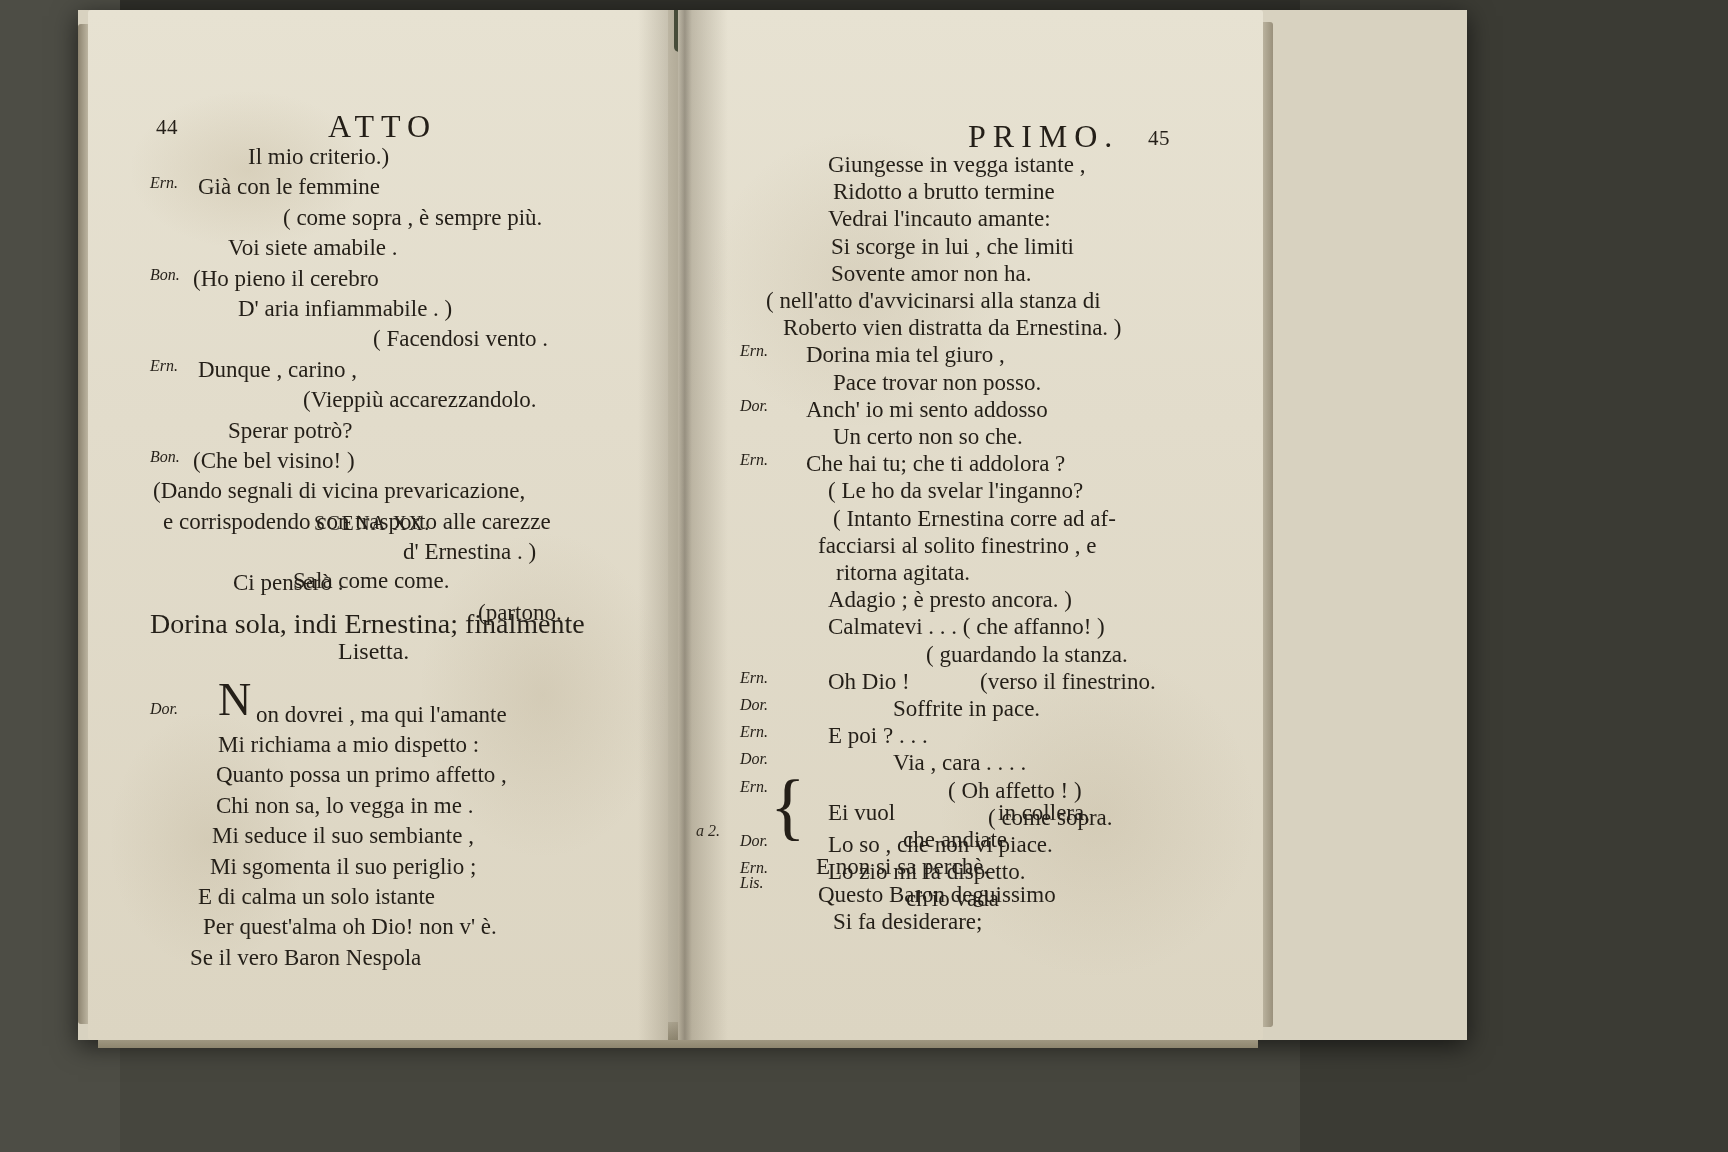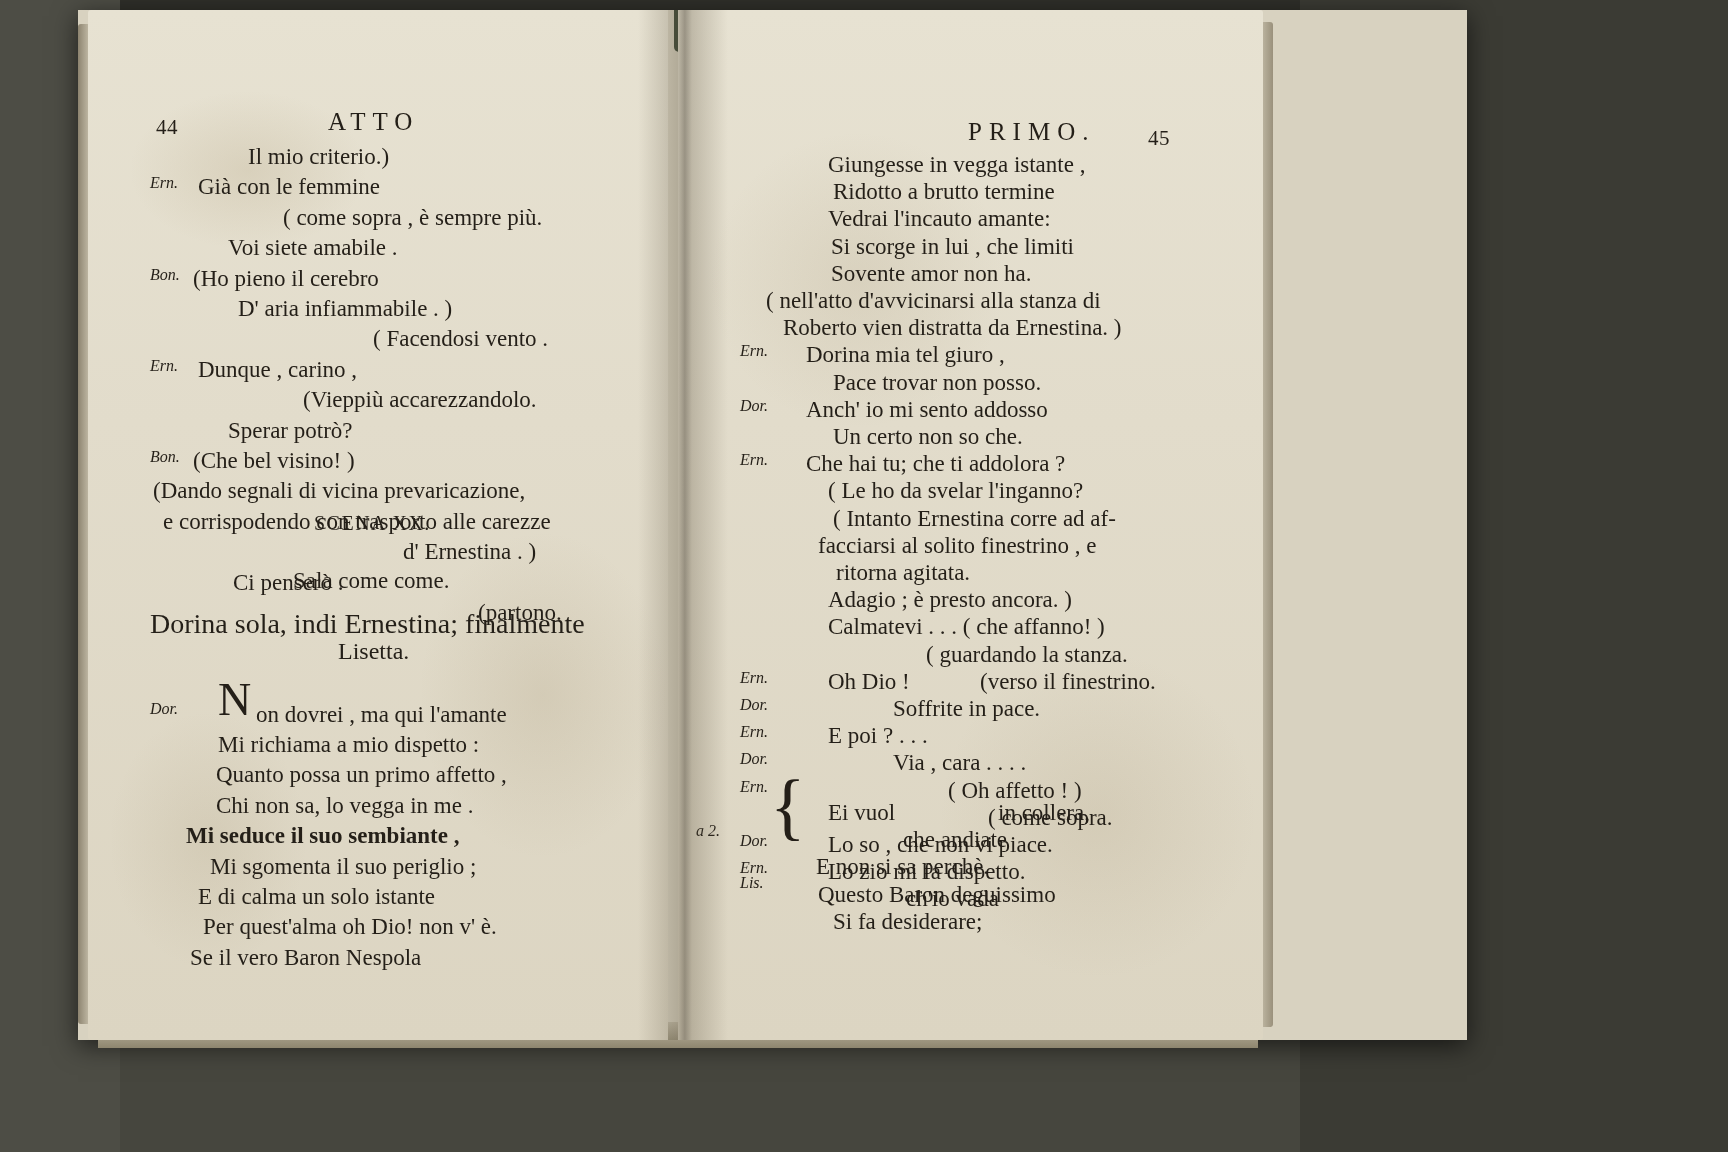--- a/index.html
+++ b/index.html
@@ -34,21 +34,21 @@
               background:linear-gradient(90deg,#cfc8b4,#9a917c);border-radius:0 3px 3px 0;}
   .edge-bottom{position:absolute;left:20px;top:1012px;width:1160px;height:26px;
                background:linear-gradient(180deg,#c3bca8,#8e866f);}
 
   
   .stain{position:absolute;border-radius:50%;pointer-events:none;}
 
   
   .txt{position:absolute;color:#241f18;white-space:nowrap;}
   .folio{font-size:21px;letter-spacing:.5px;}
-  .hdr{font-size:25px;letter-spacing:7px;}
+  .hdr{font-size:32px;letter-spacing:7px;}
   .spk{font-style:italic;font-size:16px;}
   .vs{font-size:23px;}
   .stage{font-size:23px;}
   .scena{font-size:20px;letter-spacing:1.5px;}
   .dropcap{font-size:46px;line-height:.8;}
   .brace{font-size:74px;line-height:.6;font-family:"Liberation Serif",serif;}
 </style>
 </head>
 <body>
 
@@ -101,21 +101,21 @@
       <div class="txt stage" style="left:62px;top:598px;font-size:28px;">Dorina sola, indi Ernestina; finalmente</div>
       <div class="txt stage" style="left:250px;top:628px;font-size:24px;">Lisetta.</div>
 
       <div class="txt spk" style="left:62px;top:690px;">Dor.</div>
       <div class="txt dropcap" style="left:130px;top:672px;">N</div>
       <div class="txt vs" style="left:168px;top:692px;">on dovrei , ma qui l'amante</div>
       <div id="aria-lines">
           <div class="txt vs" style="left: 130px; top: 722px;">Mi richiama a mio dispetto :</div>
           <div class="txt vs" style="left: 128px; top: 752.4px;">Quanto possa un primo affetto ,</div>
           <div class="txt vs" style="left: 128px; top: 782.8px; text-align: right;">Chi non sa, lo vegga in me .</div>
-          <div class="txt vs" style="left: 98px; top: 813.2px; font-weight: bold;">Mi seduce il suo sembiante ,</div>
+          <div class="txt vs" style="left: 124px; top: 813.2px;">Mi seduce il suo sembiante ,</div>
           <div class="txt vs" style="left: 122px; top: 843.6px;">Mi sgomenta il suo periglio ;</div>
           <div class="txt vs" style="left: 110px; top: 874px;">E di calma un solo istante</div>
           <div class="txt vs" style="left: 115px; top: 904.4px;">Per quest'alma oh Dio! non v' è.</div>
           <div class="txt vs" style="left: 102px; top: 934.8px;">Se il vero Baron Nespola</div>
         </div>
     </div>
 
     <div class="spine-top"></div>
 
     <div class="page right">

